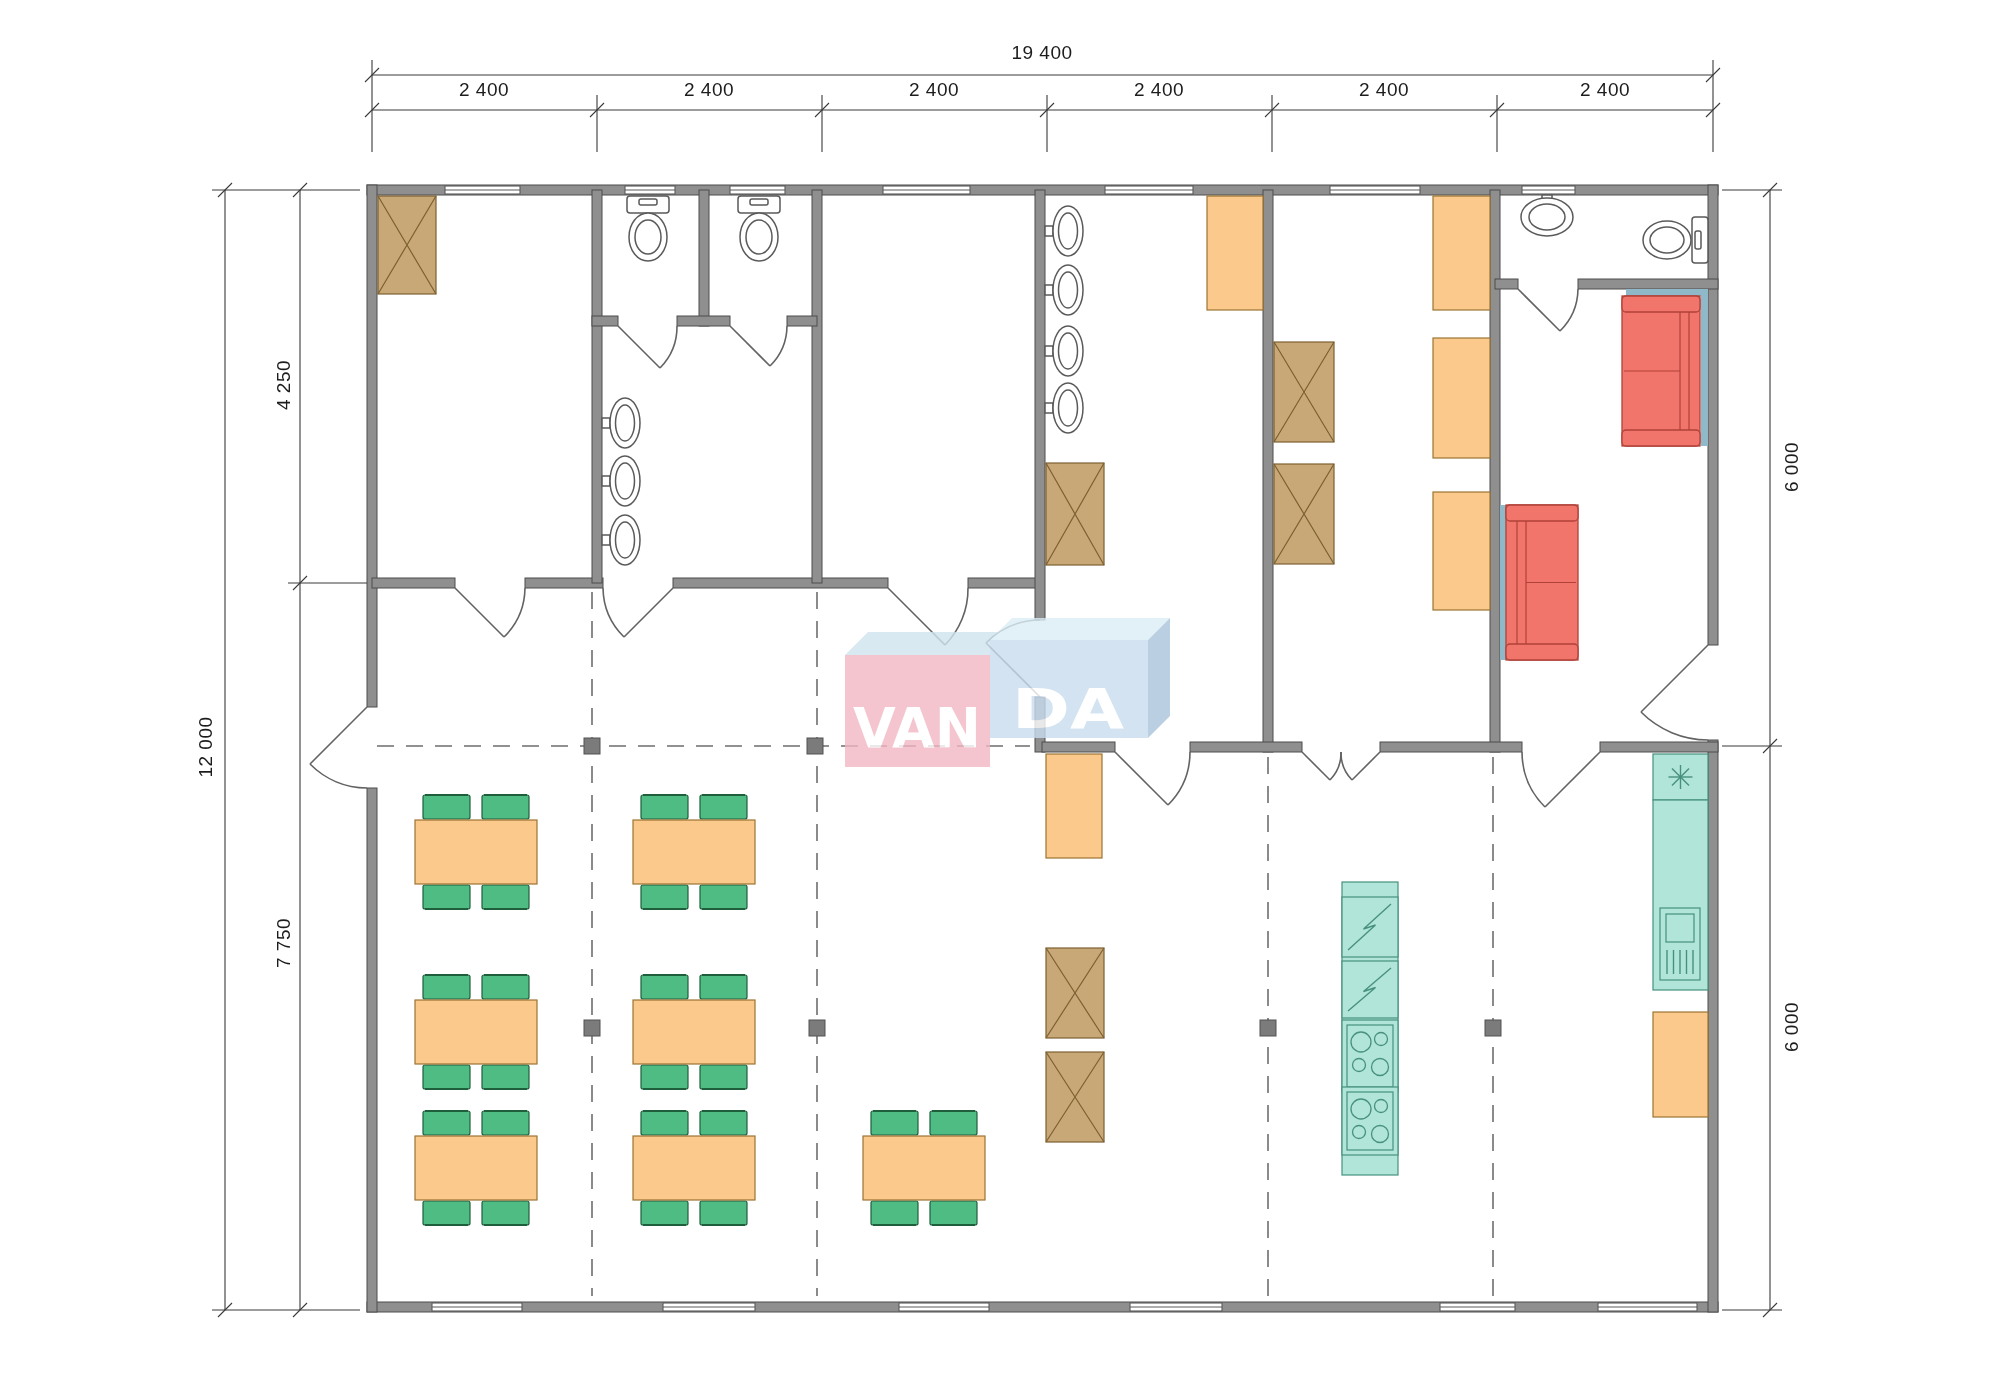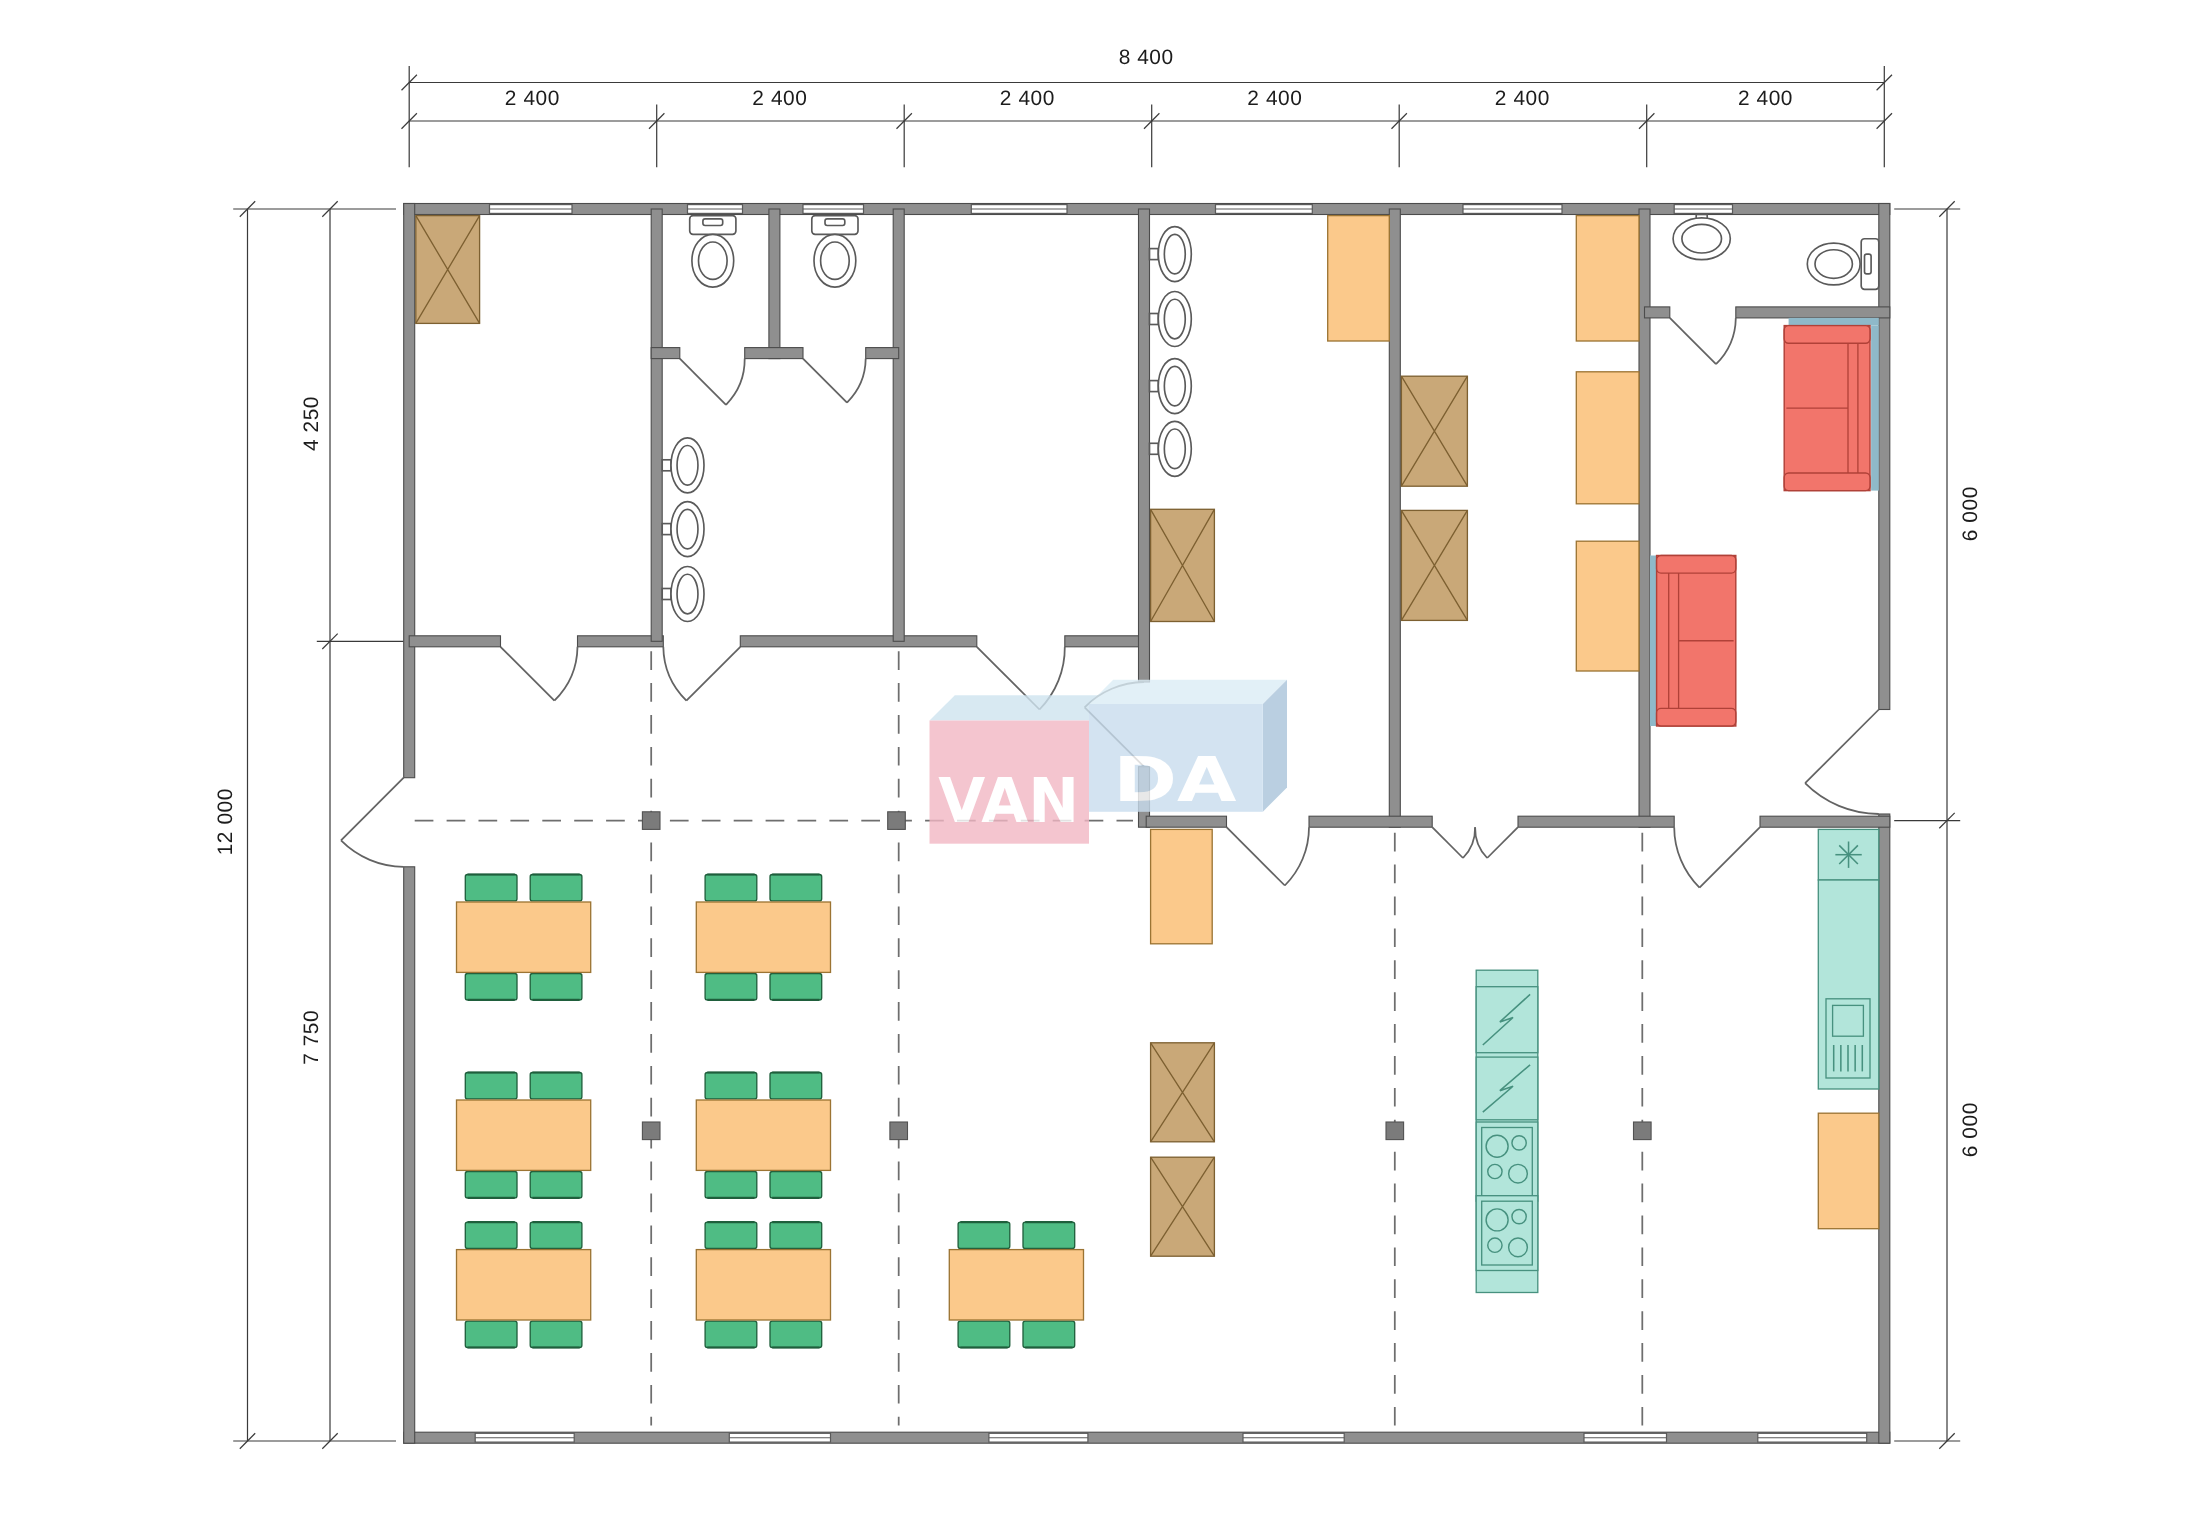--- a/index.html
+++ b/index.html
@@ -490,21 +490,21 @@
         <ellipse cx="1068" cy="408" rx="9.5" ry="18" class="fix"></ellipse>
       </g>
       <g>
         <rect x="1542" y="195" width="10" height="8" class="fix"></rect>
         <ellipse cx="1547" cy="217" rx="26" ry="19" class="fix"></ellipse>
         <ellipse cx="1547" cy="217" rx="18" ry="13" class="fix"></ellipse>
       </g>
     </g>
 </svg>
 
-<div class="dim-label" style="left:962px;top:42px;width:160px;">8 400</div>
+<div class="dim-label" style="left:962px;top:42px;width:160px;">19 400</div>
 <div class="dim-label" style="left:424px;top:79px;width:120px;">2 400</div>
 <div class="dim-label" style="left:649px;top:79px;width:120px;">2 400</div>
 <div class="dim-label" style="left:874px;top:79px;width:120px;">2 400</div>
 <div class="dim-label" style="left:1099px;top:79px;width:120px;">2 400</div>
 <div class="dim-label" style="left:1324px;top:79px;width:120px;">2 400</div>
 <div class="dim-label" style="left:1545px;top:79px;width:120px;">2 400</div>
 <div class="dim-label vert" style="left:144px;top:736px;width:124px;">12 000</div>
 <div class="dim-label vert" style="left:222px;top:374px;width:124px;">4 250</div>
 <div class="dim-label vert" style="left:222px;top:932px;width:124px;">7 750</div>
 <div class="dim-label vert" style="left:1730px;top:456px;width:124px;">6 000</div>

